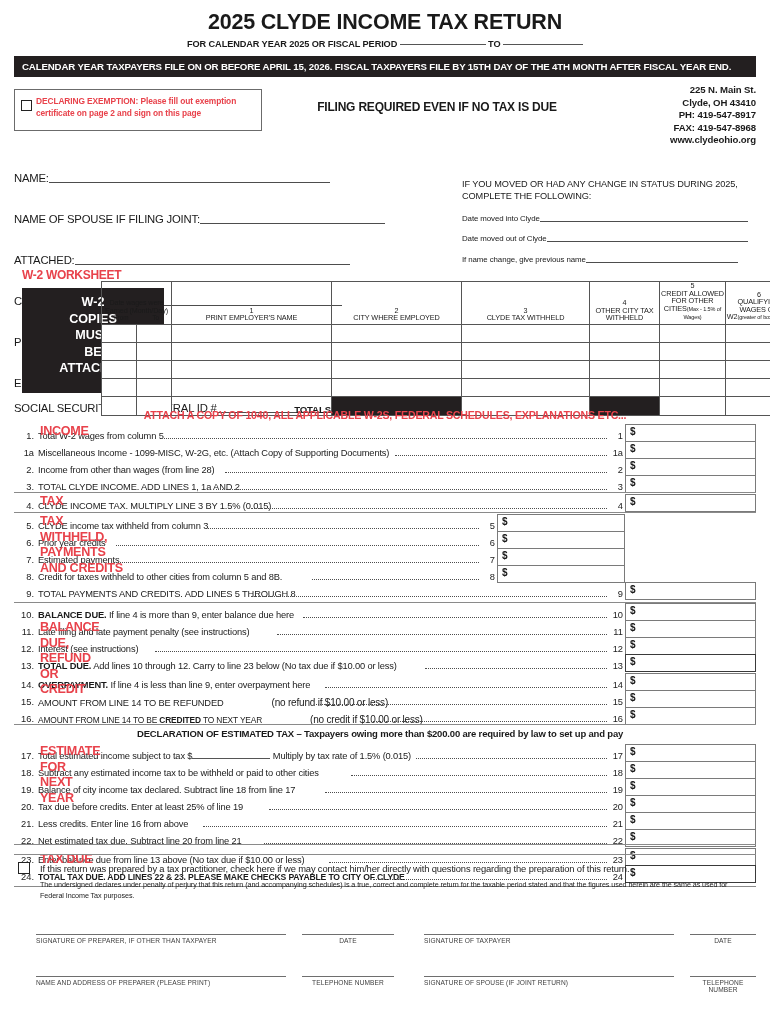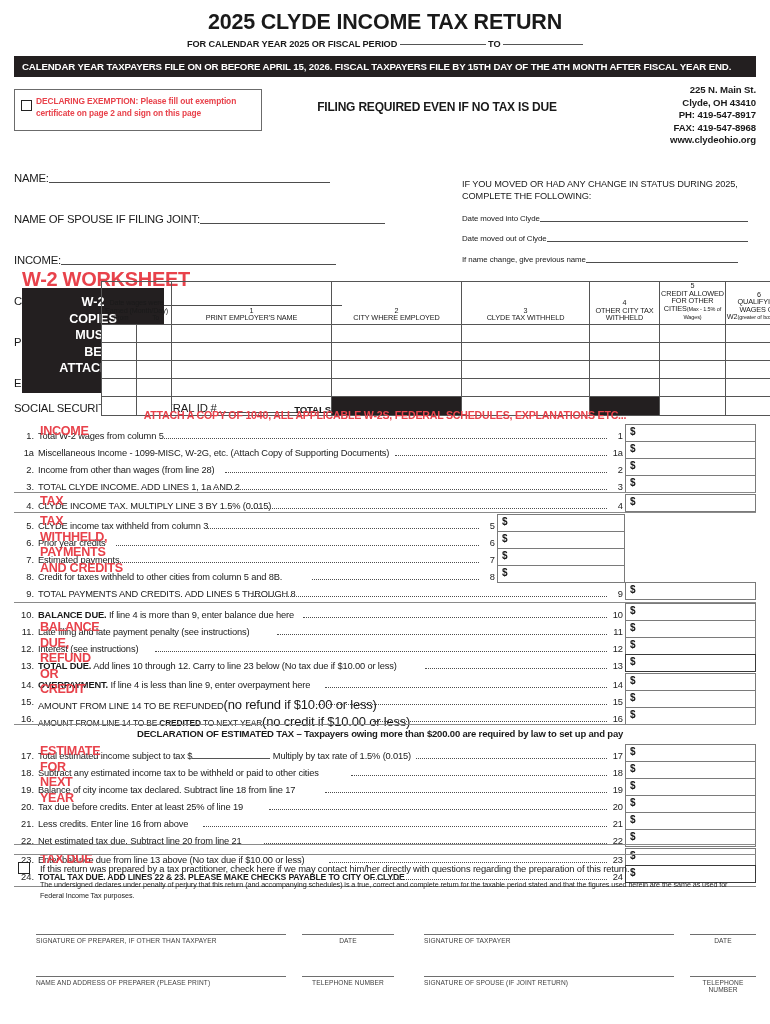--- a/index.html
+++ b/index.html
@@ -58,21 +58,21 @@
   .ssnrow{font-size:11.3px;letter-spacing:-0.2px;margin-top:7px;white-space:nowrap;}
 
   .moved{position:absolute;left:448px;top:0;width:308px;margin-top:8px;}
   .moved-h{font-size:9.2px;line-height:11.6px;letter-spacing:-0.1px;}
   .mrow{font-size:7.9px;margin-top:9.5px;white-space:nowrap;letter-spacing:-0.1px;}
   .mline{display:inline-block;border-bottom:1px solid #4d4d4d;height:9px;vertical-align:-1px;}
 
   
   .w2title{
     position:absolute;left:22px;top:268px;color:#e8424b;
-    font-size:20px;font-weight:bold;letter-spacing:-0.3px;
+    font-size:12px;font-weight:bold;letter-spacing:-0.3px;
   }
   .w2blk{
     position:absolute;left:22px;top:288px;width:142px;height:105px;
     background:#231f20;color:#fff;text-align:center;
     font-size:12.6px;font-weight:bold;line-height:16.6px;
     padding-top:6px;box-sizing:border-box;
   }
   .w2blk span{display:block;}
 
   table.w2{
@@ -109,21 +109,21 @@
   .rule{position:absolute;left:0;width:742px;border-top:1.6px solid #8a8a8a;}
 
   .li{position:absolute;height:17px;}
   .li .no{
     position:absolute;left:0;width:20px;text-align:right;font-size:9.3px;top:3px;
   }
   .li .tx{
     position:absolute;left:24px;top:3px;font-size:9.3px;letter-spacing:-0.15px;white-space:nowrap;
   }
   .li .tx b{font-weight:bold;}
-  .li .tiny{font-size:13px;letter-spacing:-0.2px;}
+  .li .tiny{font-size:10px;letter-spacing:-0.2px;padding-left:48px;}
   .dots{
     position:absolute;top:10px;border-bottom:1.4px dotted #4d4d4d;height:0;
   }
   .endno{position:absolute;top:3px;font-size:9.3px;text-align:right;}
 
   
   .mbox{
     position:absolute;border:1px solid #7a7a7a;background:#fff;box-sizing:border-box;
   }
   .mbox.heavy{border:1.7px solid #3a3a3a;}
@@ -175,21 +175,21 @@
       <div>PH: 419-547-8917</div>
       <div>FAX: 419-547-8968</div>
       <div>www.clydeohio.org</div>
     </div>
   </div>
 
   <div class="namewrap">
     <div id="taxpayer-fields">
         <div class="nrow"><span class="lbl">NAME:</span><span class="nline" style="width: 281px;"></span></div>
         <div class="nrow"><span class="lbl">NAME OF SPOUSE IF FILING JOINT:</span><span class="nline" style="width: 185px;"></span></div>
-        <div class="nrow"><span class="lbl">INCOME:</span><span class="nline" style="width: 275px;"></span></div>
+        <div class="nrow"><span class="lbl">ATTACHED:</span><span class="nline" style="width: 275px;"></span></div>
         <div class="nrow"><span class="lbl">CITY, STATE, ZIP:</span><span class="nline" style="width: 239px;"></span></div>
         <div class="nrow"><span class="lbl">PHONE #:</span><span class="nline" style="width: 275px;"></span></div>
         <div class="nrow"><span class="lbl">EMAIL ADDRESS:</span><span class="nline" style="width: 243px;"></span></div>
       </div>
     <div class="ssnrow">
       <span>SOCIAL SECURITY # OR FEDERAL ID #</span><span class="nline" style="width:117px"></span>&nbsp;&nbsp;<span>SPOUSE SOCIAL SECURITY #</span><span class="nline" style="width:116px"></span>
     </div>
 
     <div class="moved">
       <div class="moved-h">

